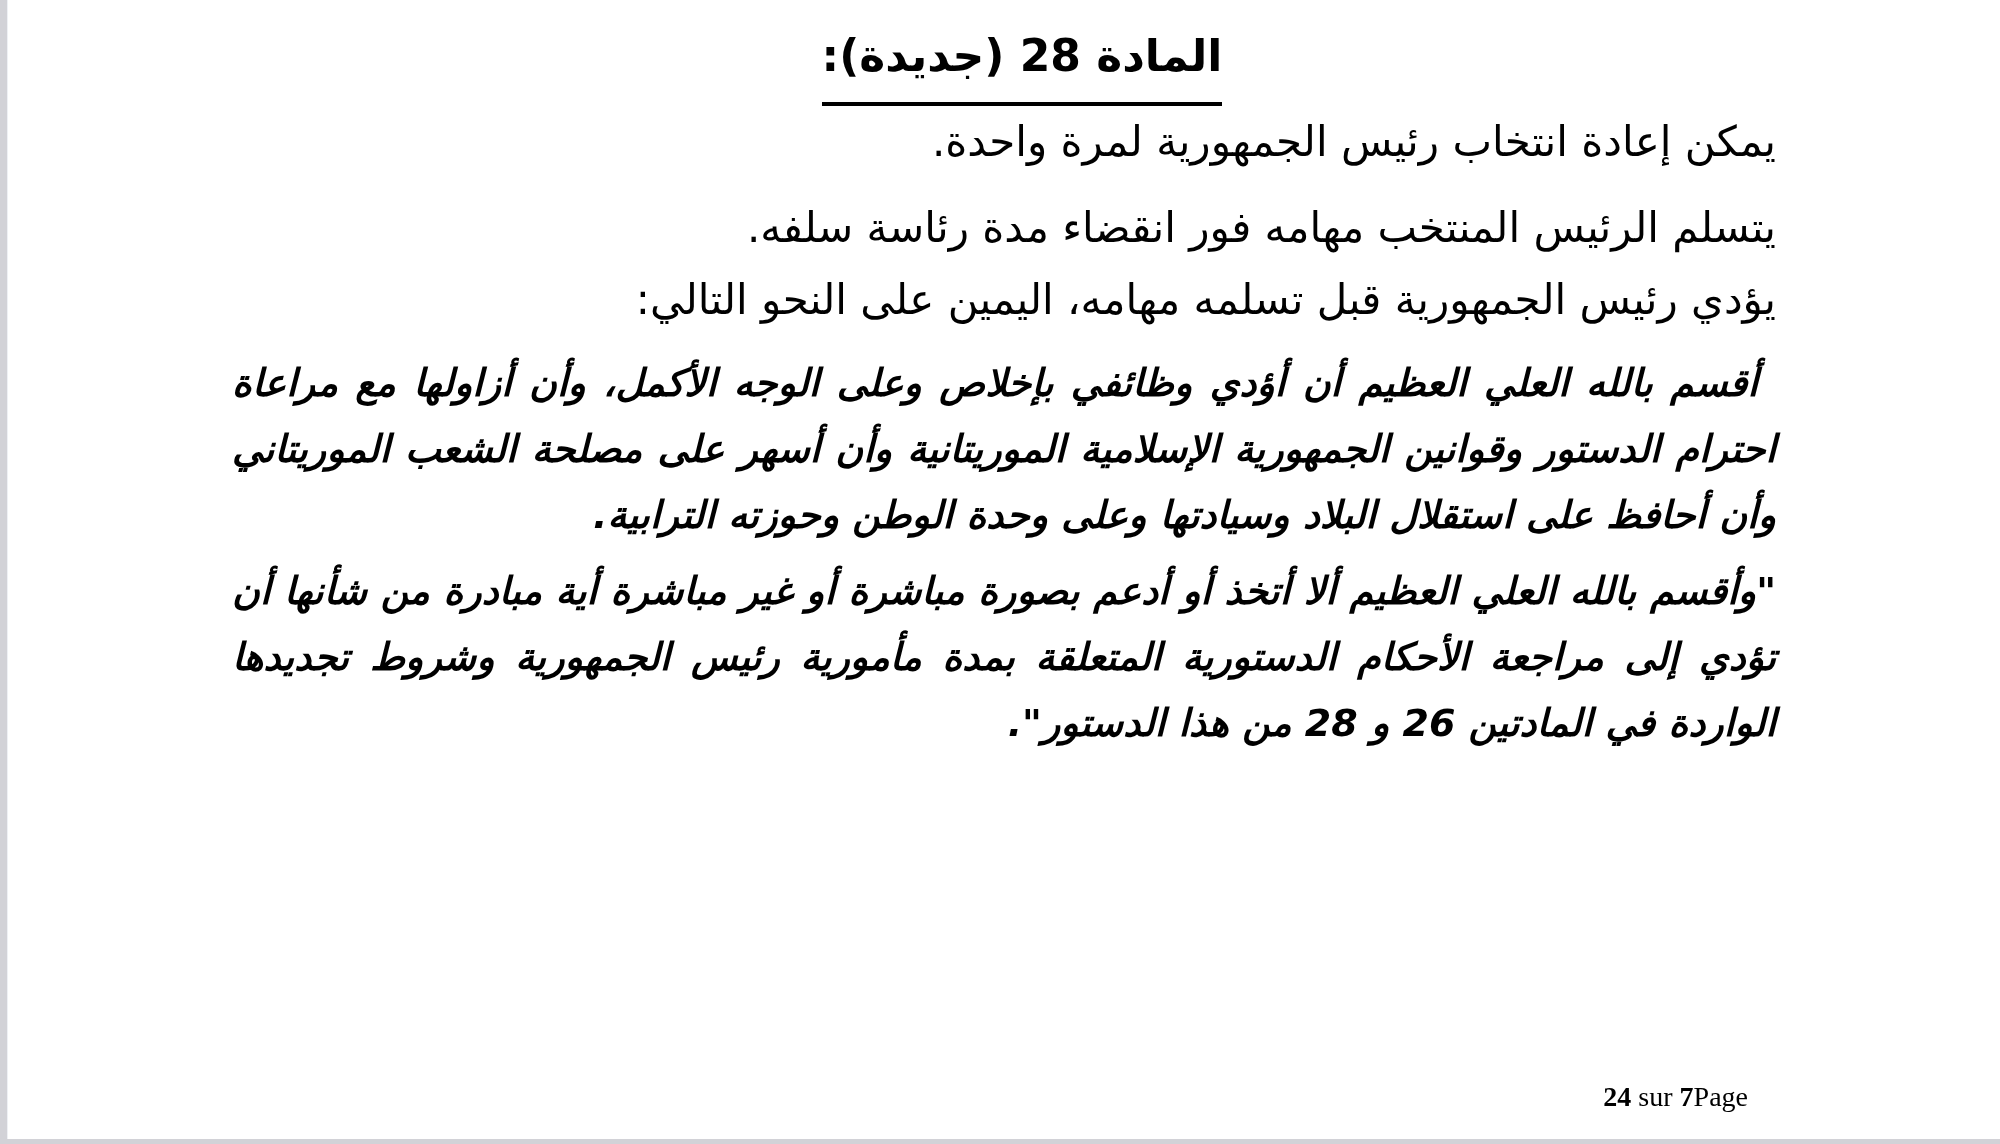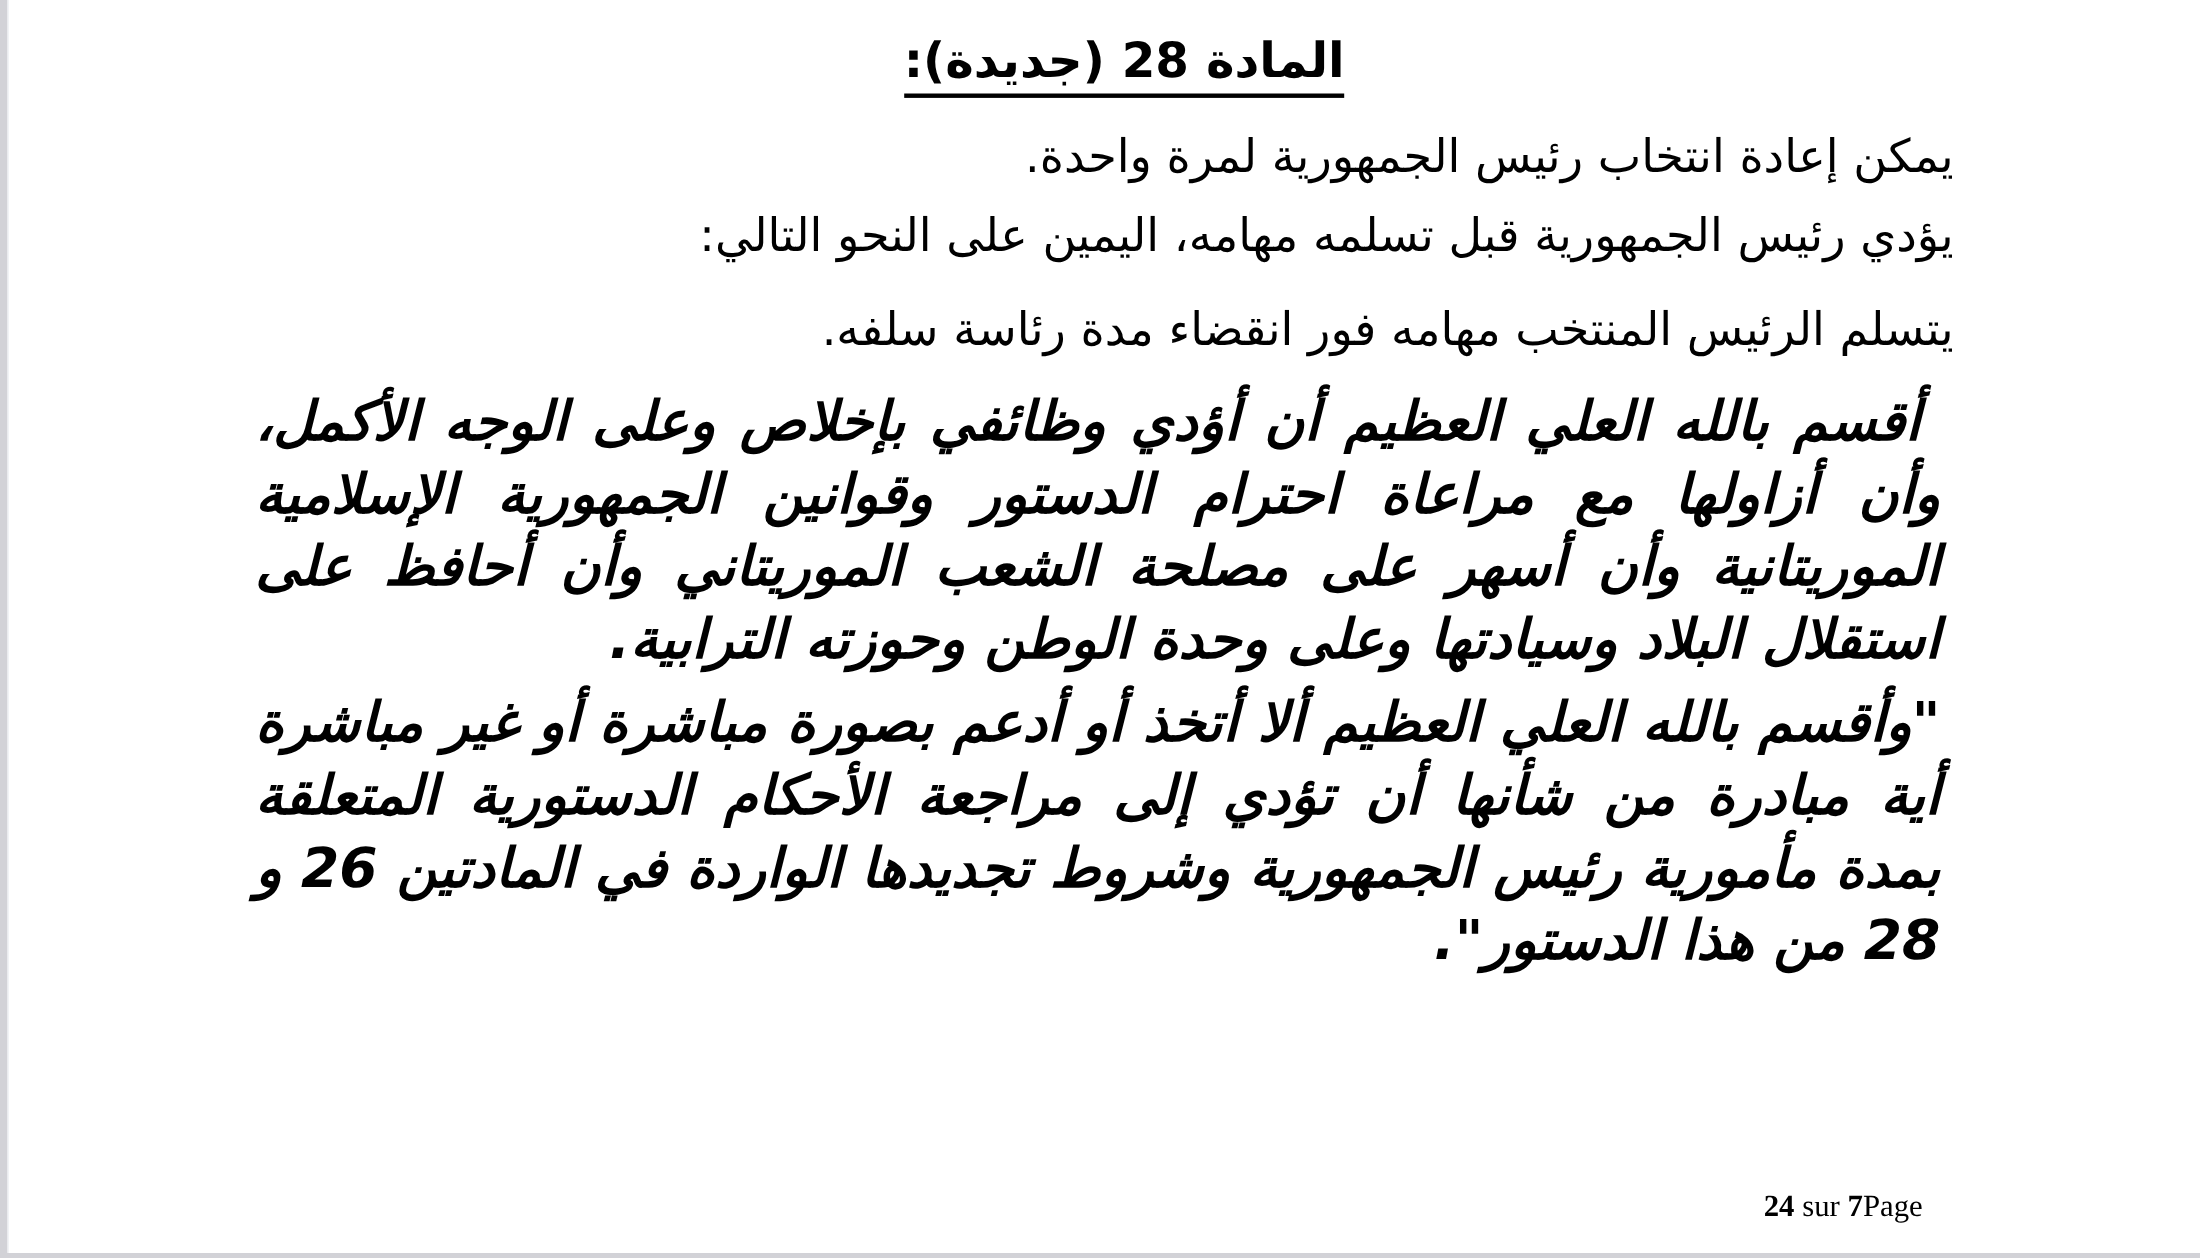--- a/index.html
+++ b/index.html
@@ -35,40 +35,40 @@
   }
   .article-heading {
     text-align: center;
     font-size: 44px;
     font-weight: bold;
     line-height: 72px;
     margin: 0;
   }
   .article-heading .underlined {
     border-bottom: 4px solid #000;
-    padding-bottom: 4px;
+    padding-bottom: 21px;
     margin-left: 36px;
   }
   .body-para {
     font-size: 42px;
     font-weight: normal;
     line-height: 72px;
     text-align: right;
     margin: 14px 0 0 0;
   }
   .body-para.tight { margin-top: 0; }
   .heading-29 { margin-top: 112px; }
   .oath-para {
-    font-size: 50px;
+    font-size: 38px;
     font-weight: bold;
     font-style: italic;
     line-height: 66px;
     text-align: justify;
     text-justify: inter-word;
-    margin: 14px 12px 0 0;
+    margin: 14px 0 0 0;
   }
   .oath-para.first { text-indent: 18px; }
   .oath-para.second { margin-top: 10px; }
   .page-footer {
     position: absolute;
     bottom: 26px;
     right: 252px;
     direction: ltr;
     font-family: "Liberation Serif", serif;
     font-size: 28px;
@@ -84,23 +84,23 @@
 
 <div class="page">
 
   <h2 class="article-heading">
     <span class="underlined">المادة 28 (جديدة):</span>
   </h2>
 
   <p class="body-para">يمكن إعادة انتخاب رئيس الجمهورية لمرة واحدة.</p>
 
 
+  <p class="body-para">يتسلم الرئيس المنتخب مهامه فور انقضاء مدة رئاسة سلفه.</p>
+
   <p class="body-para tight">يؤدي رئيس الجمهورية قبل تسلمه مهامه، اليمين على النحو التالي:</p>
-
-  <p class="body-para">يتسلم الرئيس المنتخب مهامه فور انقضاء مدة رئاسة سلفه.</p>
 
   <p class="oath-para first">أقسم بالله العلي العظيم أن أؤدي وظائفي بإخلاص وعلى الوجه الأكمل، وأن أزاولها مع مراعاة احترام الدستور وقوانين الجمهورية الإسلامية الموريتانية وأن أسهر على مصلحة الشعب الموريتاني وأن أحافظ على استقلال البلاد وسيادتها وعلى وحدة الوطن وحوزته الترابية.</p>
 
   <p class="oath-para second">"وأقسم بالله العلي العظيم ألا أتخذ أو أدعم بصورة مباشرة أو غير مباشرة أية مبادرة من شأنها أن تؤدي إلى مراجعة الأحكام الدستورية المتعلقة بمدة مأمورية رئيس الجمهورية وشروط تجديدها الواردة في المادتين 26 و 28 من هذا الدستور".</p>
 
   <div class="page-footer"><span class="bold">24</span><span> sur </span><span class="bold">7</span><span>Page</span></div>
 
 </div>
 
 </body></html>

